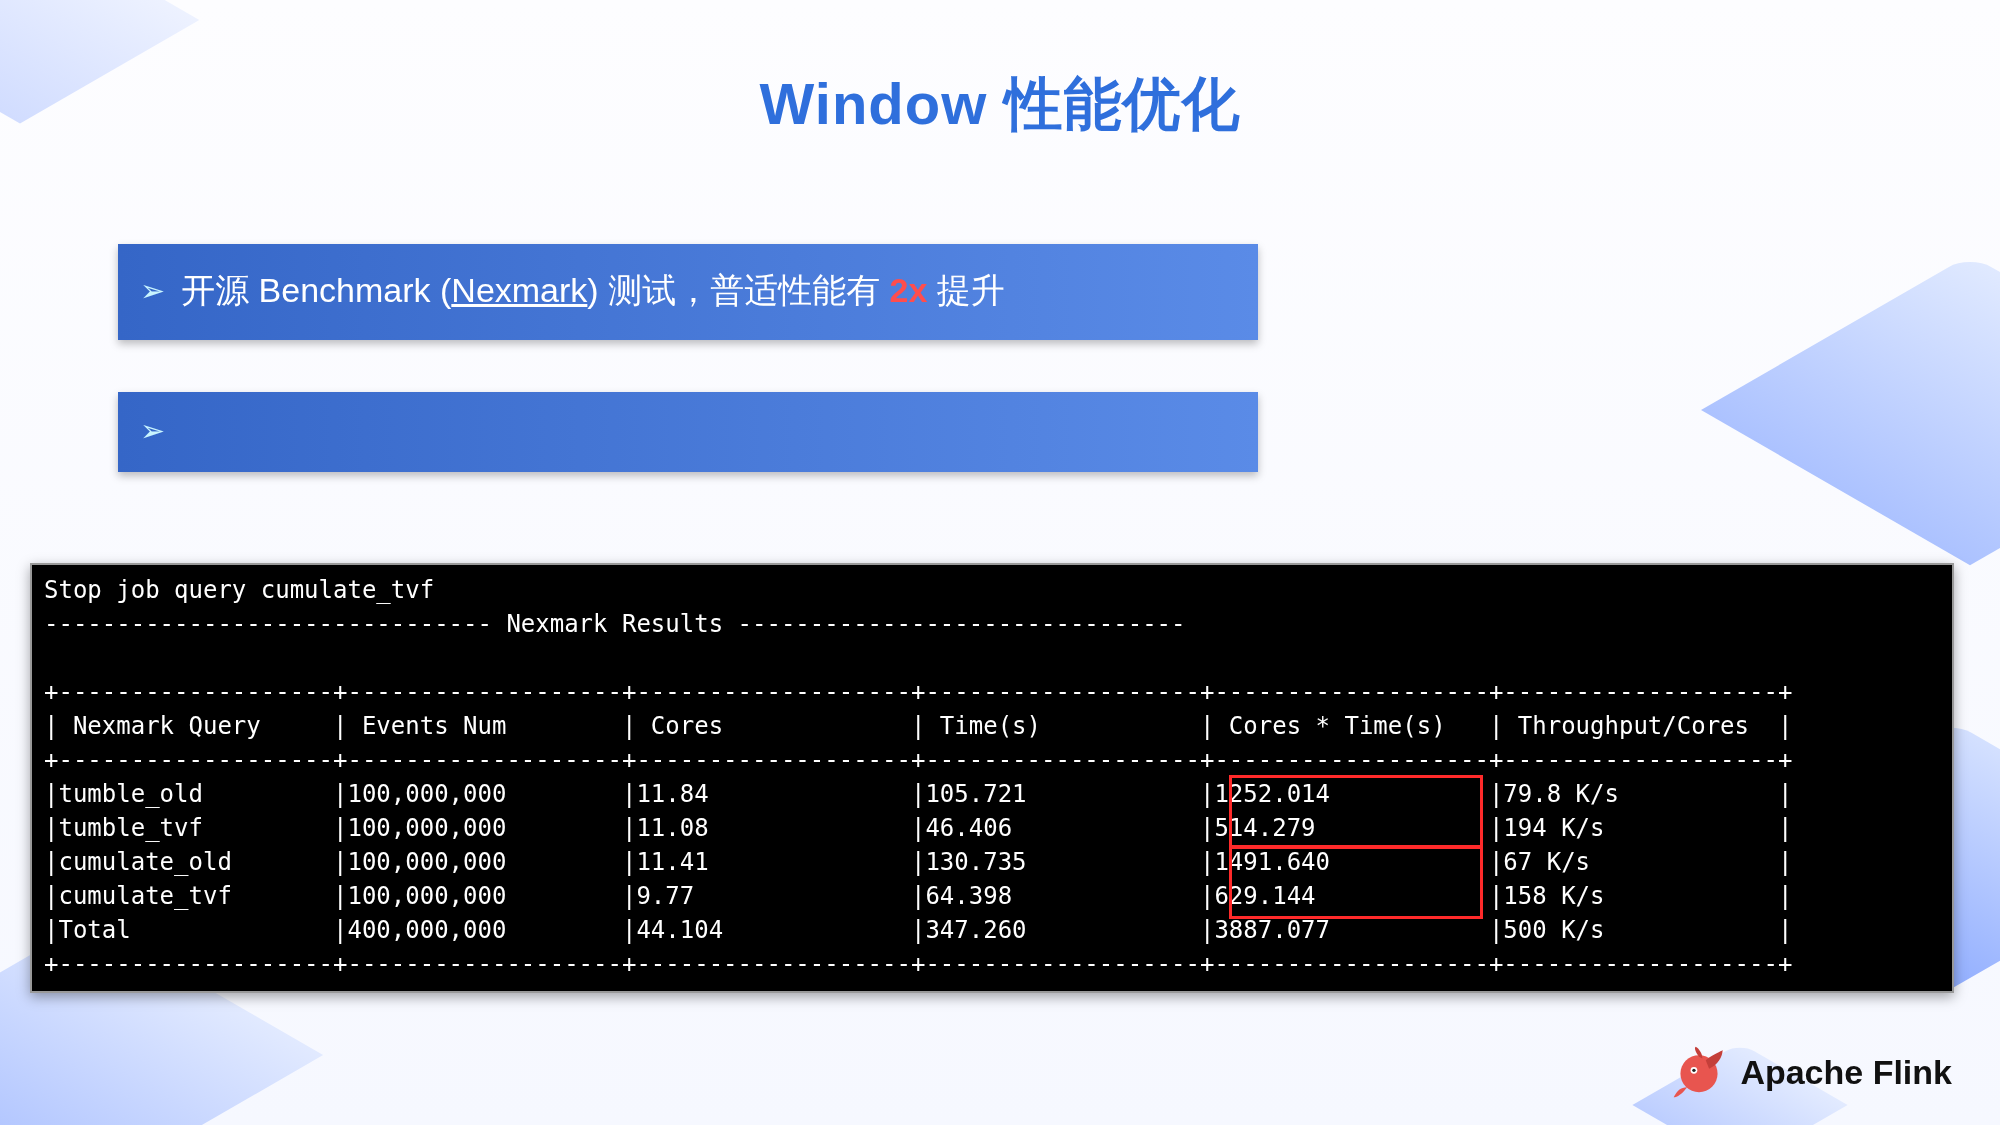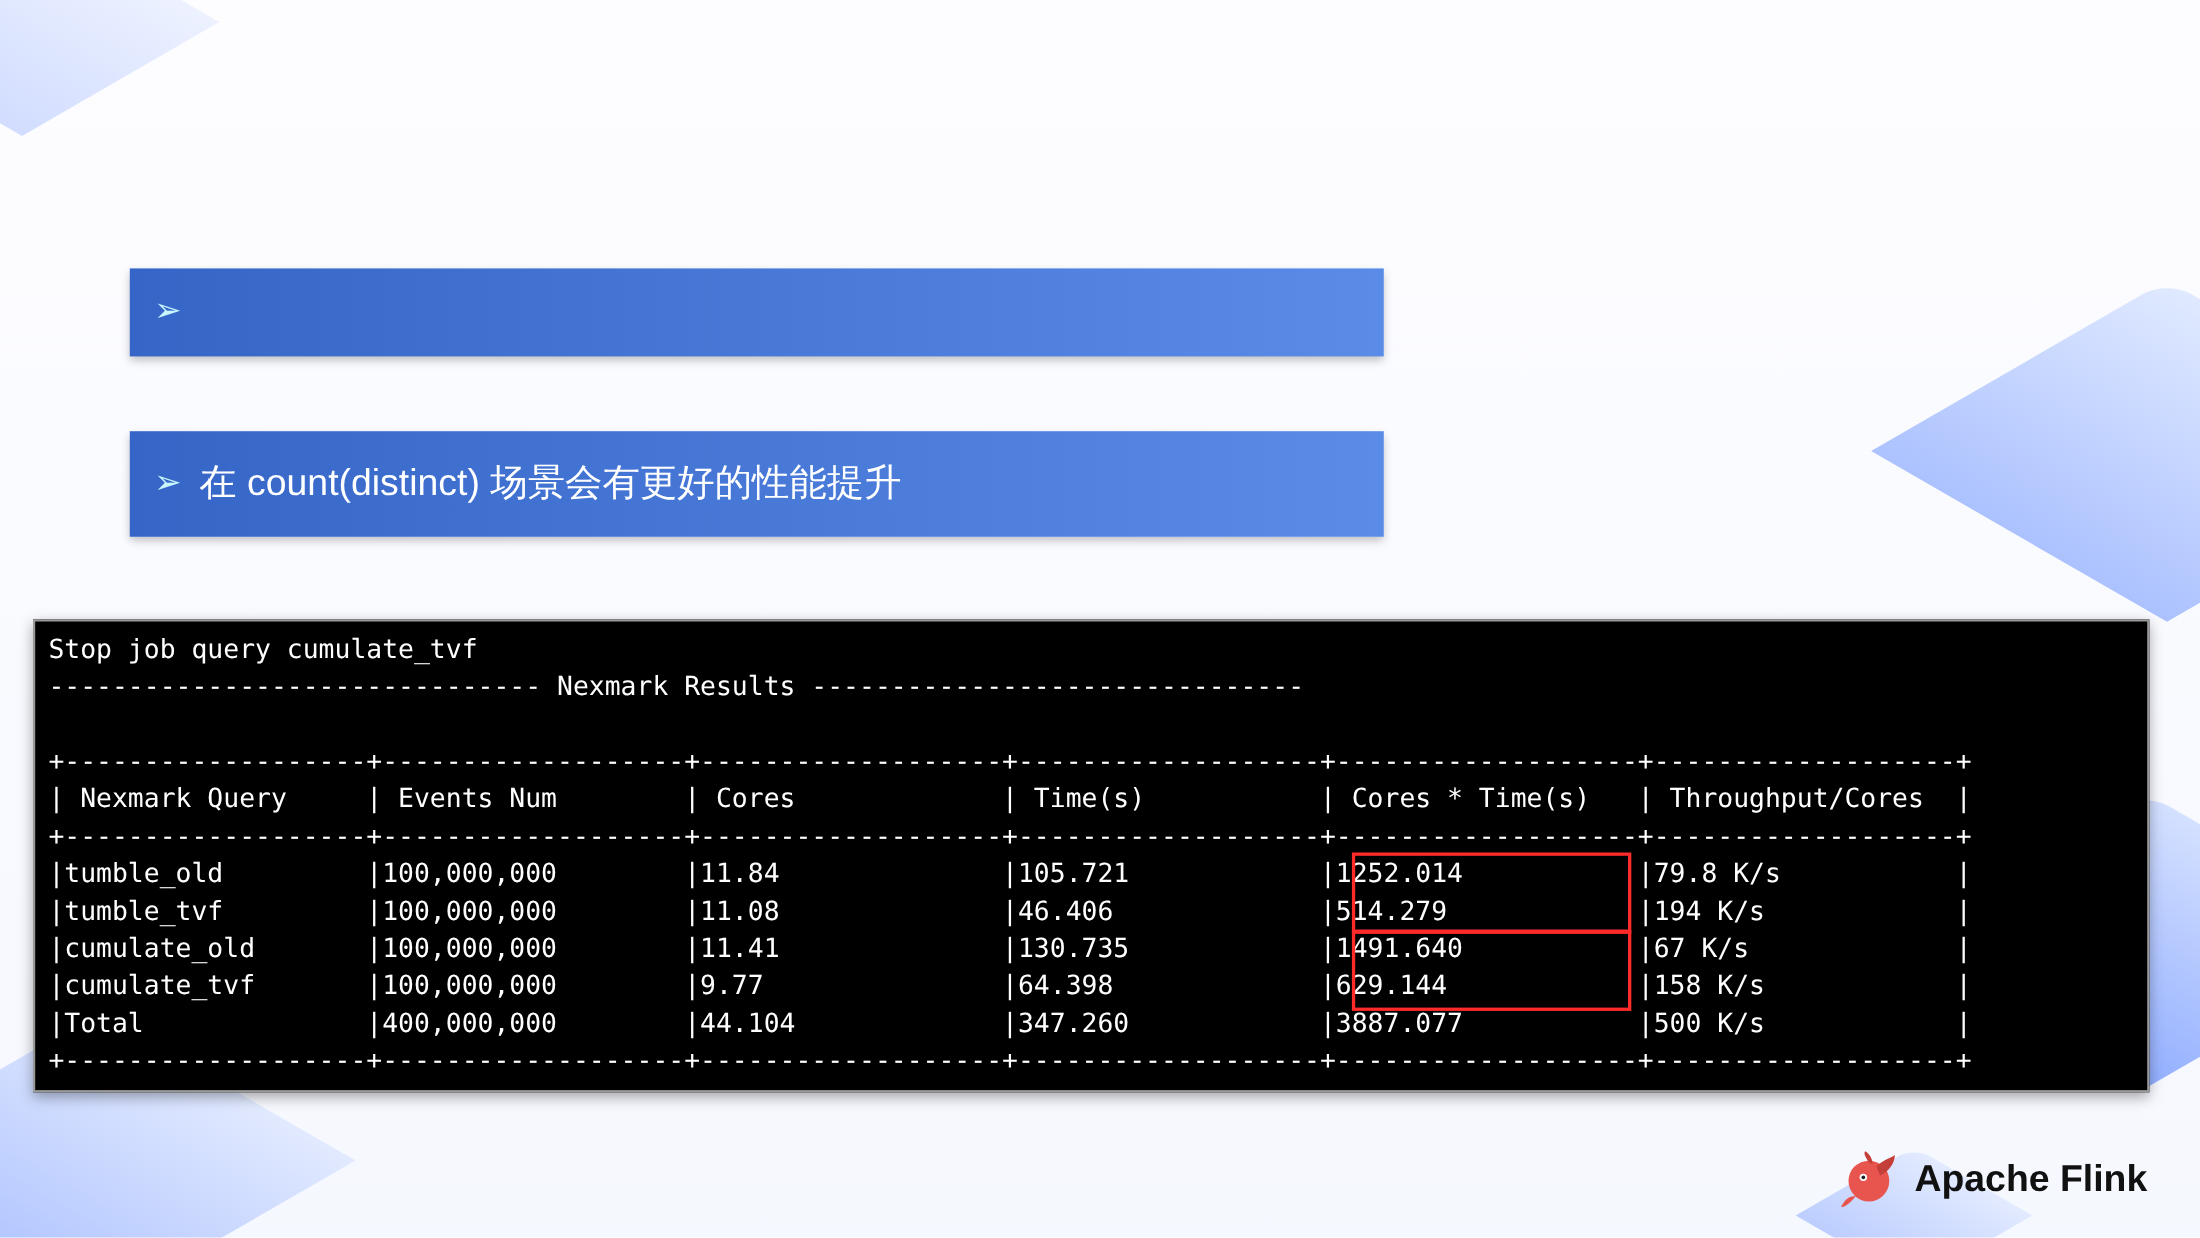--- a/index.html
+++ b/index.html
@@ -144,28 +144,31 @@
 <body>
 
 <div class="slide">
 
   <div class="deco tl"></div>
   <div class="deco bl"></div>
   <div class="deco r1"></div>
   <div class="deco r2"></div>
   <div class="deco r3"></div>
 
+  <div class="title">Window 性能优化</div>
 
   <div id="callout1" class="callout">
     <span class="arrow">➢</span>
+    <span>
+      <span>开源 Benchmark (</span><span class="u">Nexmark</span><span>) 测试，普适性能有 </span><span class="red">2x</span><span> 提升</span>
+    </span>
   </div>
 
   <div id="callout2" class="callout">
     <span class="arrow">➢</span>
-    <span>在 count(distinct) 场景会有更好的性能提升</span>
   </div>
 
   <div class="terminal"><span>Stop job query cumulate_tvf</span>
 <span>------------------------------- Nexmark Results -------------------------------</span>
 
 <span>+-------------------+-------------------+-------------------+-------------------+-------------------+-------------------+</span>
 <span>| Nexmark Query     | Events Num        | Cores             | Time(s)           | Cores * Time(s)   | Throughput/Cores  |</span>
 <span>+-------------------+-------------------+-------------------+-------------------+-------------------+-------------------+</span>
 <span>|tumble_old         |100,000,000        |11.84              |105.721            |1252.014           |79.8 K/s           |</span>
 <span>|tumble_tvf         |100,000,000        |11.08              |46.406             |514.279            |194 K/s            |</span>

